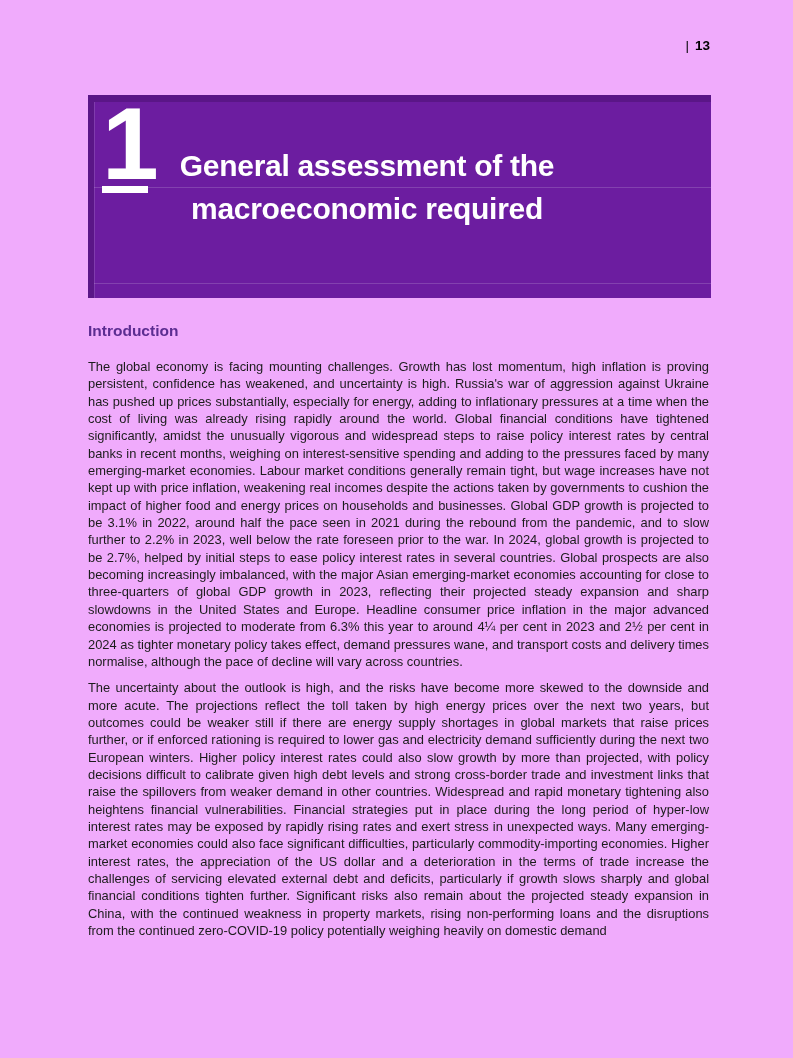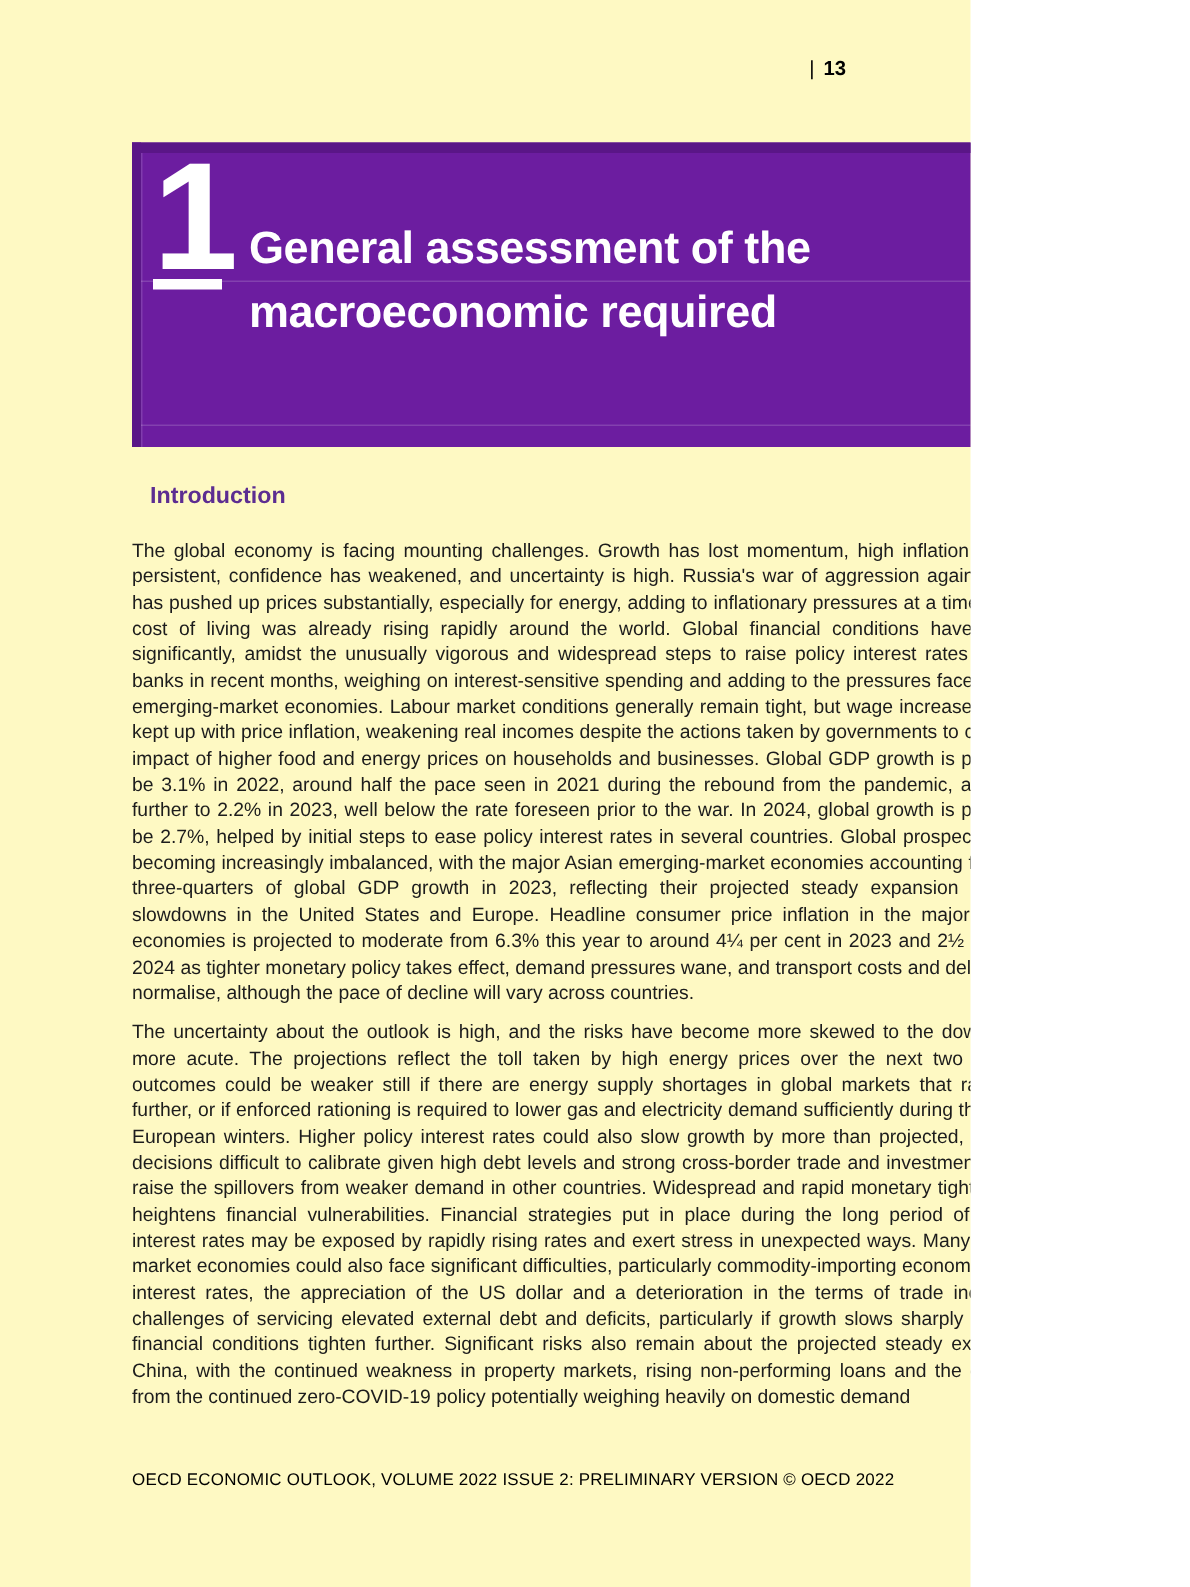--- a/index.html
+++ b/index.html
@@ -2,23 +2,23 @@
 <html style="--banner: #6c1da0; --banner_dark: #5a1687; --heading: #5c2d91;"><head>
 <meta charset="utf-8">
 <style>
   html, body {
     margin: 0;
     padding: 0;
     background: #ffffff;
   }
   .page {
     position: relative;
-    width: 647px;
+    width: 793px;
     height: 1058px;
-    background: #fef9c3;
+    background: #f0abfc;
     font-family: "Liberation Sans", sans-serif;
     overflow: hidden;
   }
 
   
   .page-number {
     position: absolute;
     top: 38px;
     right: 83px;
     font-size: 13.5px;
@@ -69,36 +69,36 @@
     top: 84px;
     width: 46px;
     height: 7px;
     background: #ffffff;
   }
   .banner-title {
     position: absolute;
     left: 72px;
     top: 42px;
     width: 402px;
+    text-align: center;
     color: #ffffff;
     font-size: 30px;
     line-height: 43px;
     font-weight: 700;
     letter-spacing: -0.3px;
   }
 
   
   .section-heading {
     position: absolute;
     left: 88px;
     top: 322px;
     font-size: 15.5px;
     font-weight: 700;
     color: var(--heading, #5c2d91);
-    margin-left: 12px;
   }
 
   
   .content {
     position: absolute;
     left: 88px;
     top: 358px;
     width: 621px;
     color: #1c1c1c;
     font-size: 12.9px;
@@ -139,15 +139,14 @@
     </div>
   </div>
 
   <div class="section-heading">Introduction</div>
 
   <div class="content">
     <p>The global economy is facing mounting challenges. Growth has lost momentum, high inflation is proving persistent, confidence has weakened, and uncertainty is high. Russia's war of aggression against Ukraine has pushed up prices substantially, especially for energy, adding to inflationary pressures at a time when the cost of living was already rising rapidly around the world. Global financial conditions have tightened significantly, amidst the unusually vigorous and widespread steps to raise policy interest rates by central banks in recent months, weighing on interest-sensitive spending and adding to the pressures faced by many emerging-market economies. Labour market conditions generally remain tight, but wage increases have not kept up with price inflation, weakening real incomes despite the actions taken by governments to cushion the impact of higher food and energy prices on households and businesses. Global GDP growth is projected to be 3.1% in 2022, around half the pace seen in 2021 during the rebound from the pandemic, and to slow further to 2.2% in 2023, well below the rate foreseen prior to the war. In 2024, global growth is projected to be 2.7%, helped by initial steps to ease policy interest rates in several countries. Global prospects are also becoming increasingly imbalanced, with the major Asian emerging-market economies accounting for close to three-quarters of global GDP growth in 2023, reflecting their projected steady expansion and sharp slowdowns in the United States and Europe. Headline consumer price inflation in the major advanced economies is projected to moderate from 6.3% this year to around 4¼ per cent in 2023 and 2½ per cent in 2024 as tighter monetary policy takes effect, demand pressures wane, and transport costs and delivery times normalise, although the pace of decline will vary across countries.</p>
     <p>The uncertainty about the outlook is high, and the risks have become more skewed to the downside and more acute. The projections reflect the toll taken by high energy prices over the next two years, but outcomes could be weaker still if there are energy supply shortages in global markets that raise prices further, or if enforced rationing is required to lower gas and electricity demand sufficiently during the next two European winters. Higher policy interest rates could also slow growth by more than projected, with policy decisions difficult to calibrate given high debt levels and strong cross-border trade and investment links that raise the spillovers from weaker demand in other countries. Widespread and rapid monetary tightening also heightens financial vulnerabilities. Financial strategies put in place during the long period of hyper-low interest rates may be exposed by rapidly rising rates and exert stress in unexpected ways. Many emerging-market economies could also face significant difficulties, particularly commodity-importing economies. Higher interest rates, the appreciation of the US dollar and a deterioration in the terms of trade increase the challenges of servicing elevated external debt and deficits, particularly if growth slows sharply and global financial conditions tighten further. Significant risks also remain about the projected steady expansion in China, with the continued weakness in property markets, rising non-performing loans and the disruptions from the continued zero-COVID-19 policy potentially weighing heavily on domestic demand</p>
   </div>
 
-  <div class="footer">OECD ECONOMIC OUTLOOK, VOLUME 2022 ISSUE 2: PRELIMINARY VERSION © OECD 2022</div>
 
 </div>
 
 </body></html>

